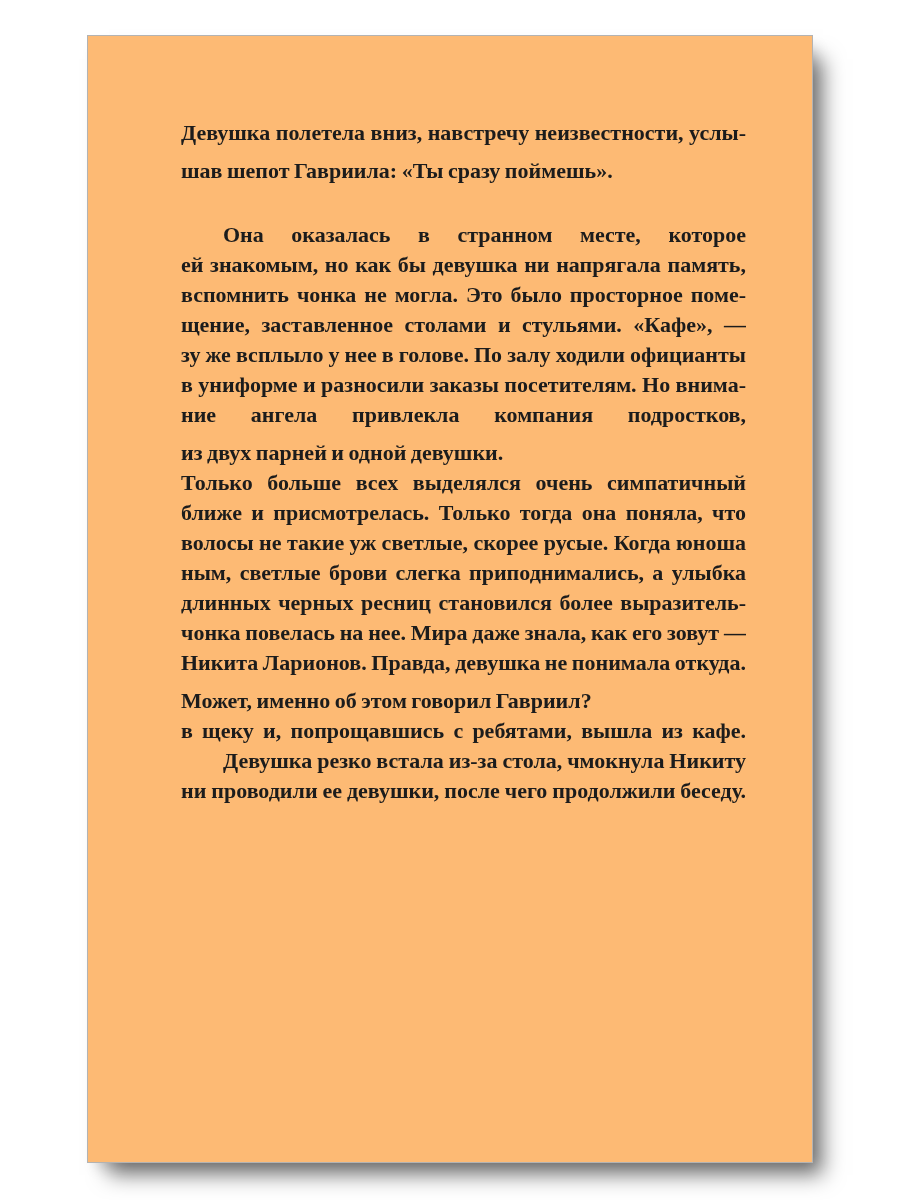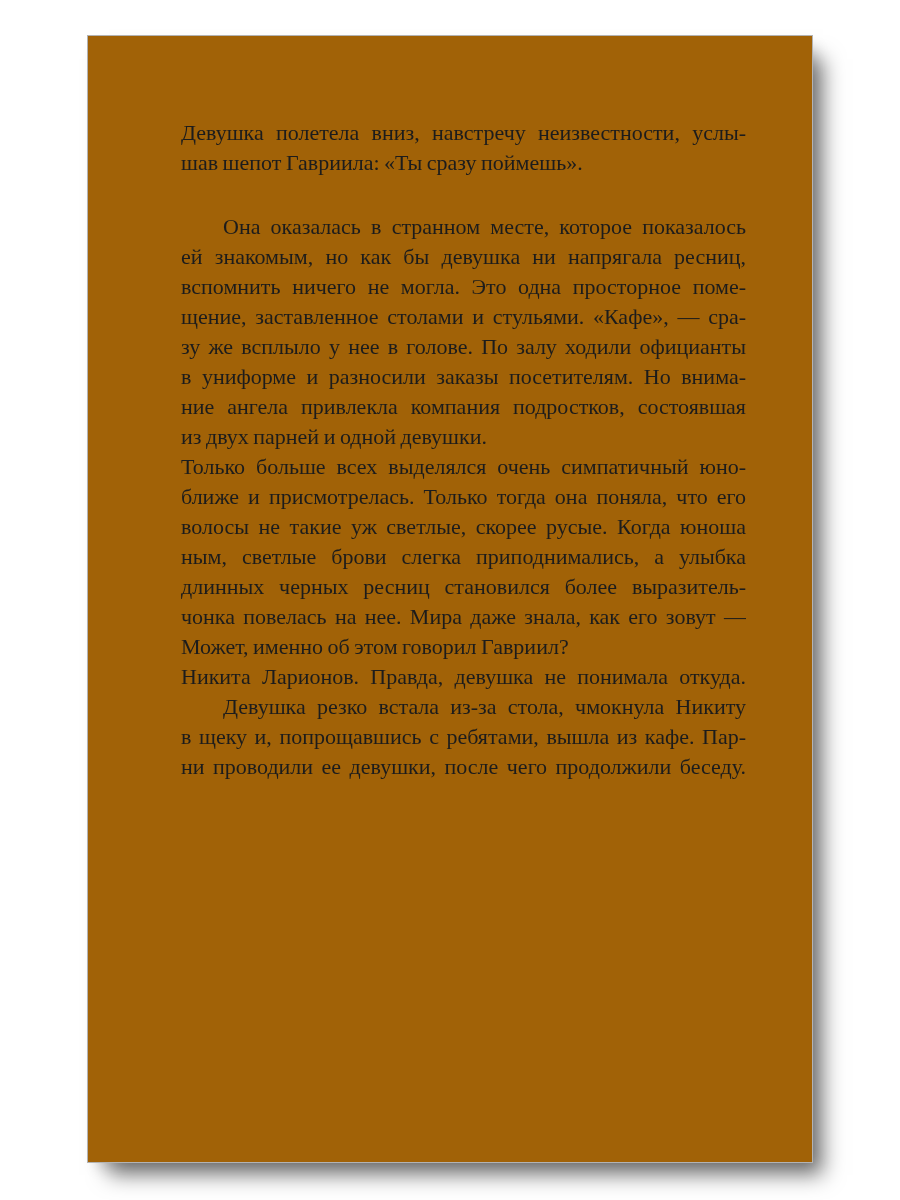--- a/index.html
+++ b/index.html
@@ -16,26 +16,27 @@
     width: 900px;
     height: 1200px;
     background: #ffffff;
   }
   .page {
     position: absolute;
     left: 87px;
     top: 35px;
     width: 726px;
     height: 1128px;
-    background: #a16207;
+    background: #fdba74;
     border: 1px solid #b3b3b3;
     box-sizing: border-box;
     box-shadow:
       16px 18px 20px -6px rgba(0, 0, 0, 0.50),
       6px 8px 14px -4px rgba(0, 0, 0, 0.18);
+    font-weight: bold;
   }
   .text-block {
     position: absolute;
     left: 93px;
     top: 82px;
     width: 565px;
     font-family: "Liberation Serif", serif;
     font-size: 22px;
     line-height: 30px;
     color: #1c1c1c;
@@ -44,52 +45,52 @@
   .para { margin: 0; }
   .para.gap-before { margin-top: 34px; }
   .line {
     text-align: justify;
     text-align-last: justify;
     white-space: normal;
     overflow: hidden;
     height: 30px;
   }
   .line.indent { text-indent: 42px; }
-  .line.last { text-align-last: left; }
+  .line.last { text-align-last: left; margin-top: 8px; }
 </style>
 </head>
 <body>
 
 <div class="scene">
   <div class="page">
     <div class="text-block" id="paragraphs-root">
         <div class="para">
           <div class="line">Девушка полетела вниз, навстречу неизвестности, услы-</div>
           <div class="line last">шав шепот Гавриила: «Ты сразу поймешь».</div>
         </div>
         <div class="para gap-before">
           <div class="line indent">Она оказалась в странном месте, которое показалось</div>
-          <div class="line">ей знакомым, но как бы девушка ни напрягала ресниц,</div>
-          <div class="line">вспомнить ничего не могла. Это одна просторное поме-</div>
+          <div class="line">ей знакомым, но как бы девушка ни напрягала память,</div>
+          <div class="line">вспомнить чонка не могла. Это было просторное поме-</div>
           <div class="line">щение, заставленное столами и стульями. «Кафе», — сра-</div>
           <div class="line">зу же всплыло у нее в голове. По залу ходили официанты</div>
           <div class="line">в униформе и разносили заказы посетителям. Но внима-</div>
           <div class="line">ние ангела привлекла компания подростков, состоявшая</div>
           <div class="line last">из двух парней и одной девушки.</div>
         </div>
         <div class="para">
           <div class="line">Только больше всех выделялся очень симпатичный юно-</div>
           <div class="line">ближе и присмотрелась. Только тогда она поняла, что его</div>
           <div class="line">волосы не такие уж светлые, скорее русые. Когда юноша</div>
           <div class="line">ным, светлые брови слегка приподнимались, а улыбка</div>
           <div class="line">длинных черных ресниц становился более выразитель-</div>
           <div class="line">чонка повелась на нее. Мира даже знала, как его зовут —</div>
+          <div class="line">Никита Ларионов. Правда, девушка не понимала откуда.</div>
           <div class="line last">Может, именно об этом говорил Гавриил?</div>
-          <div class="line">Никита Ларионов. Правда, девушка не понимала откуда.</div>
         </div>
         <div class="para">
+          <div class="line">в щеку и, попрощавшись с ребятами, вышла из кафе. Пар-</div>
           <div class="line indent">Девушка резко встала из-за стола, чмокнула Никиту</div>
-          <div class="line">в щеку и, попрощавшись с ребятами, вышла из кафе. Пар-</div>
           <div class="line">ни проводили ее девушки, после чего продолжили беседу.</div>
         </div>
       </div>
   </div>
 </div>
 
 </body></html>

